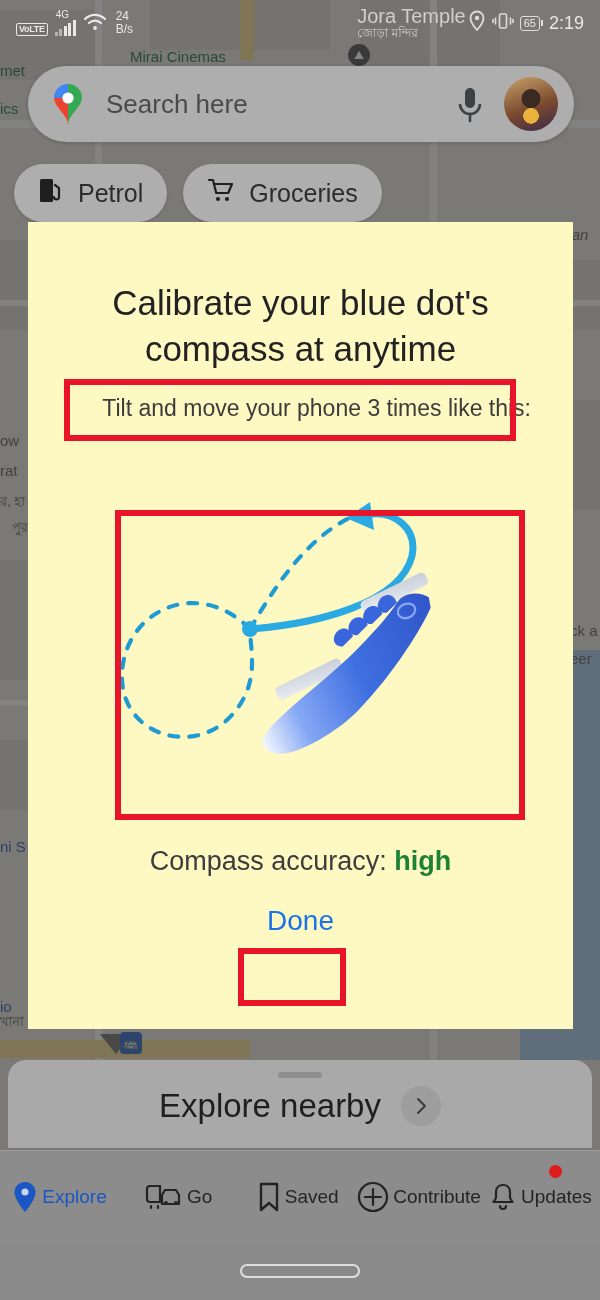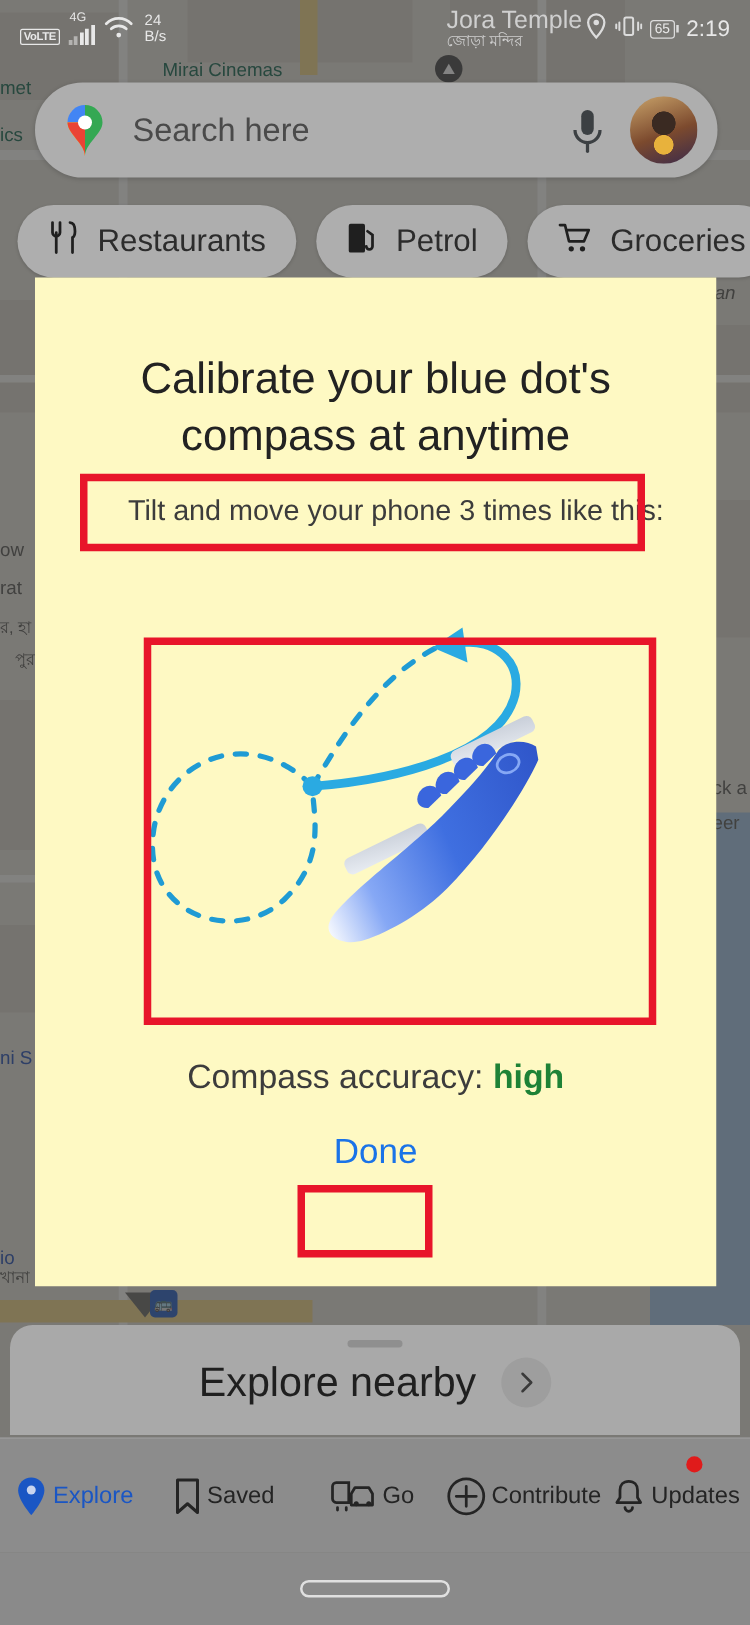--- a/index.html
+++ b/index.html
@@ -314,29 +314,20 @@
       <path d="M20 32v7" stroke="#3c4043" stroke-width="2.6" stroke-linecap="round"></path>
     </svg>
   </span>
   <span id="avatar"></span>
 </div>
 
 <div id="chips">
   <div class="chip">
     <span>
       <svg width="26" height="28" viewBox="0 0 26 28" aria-hidden="true">
-        <path d="M4 2v8a3 3 0 0 0 6 0V2M7 10v16" stroke="#1f1f1f" stroke-width="2.2" fill="none" stroke-linecap="round"></path>
-        <path d="M18 2c3 0 4 3 4 7s-2 5-2 5v12" stroke="#1f1f1f" stroke-width="2.2" fill="none" stroke-linecap="round"></path>
-      </svg>
-    </span>
-    <span>Restaurants</span>
-  </div>
-  <div class="chip">
-    <span>
-      <svg width="26" height="28" viewBox="0 0 26 28" aria-hidden="true">
         <rect x="2" y="3" width="13" height="23" rx="1.5" fill="#1f1f1f"></rect>
         <path d="M17 9l4 3v9a2.5 2.5 0 0 1-5 0" stroke="#1f1f1f" stroke-width="2.2" fill="none" stroke-linecap="round"></path>
       </svg>
     </span>
     <span>Petrol</span>
   </div>
   <div class="chip">
     <span>
       <svg width="28" height="28" viewBox="0 0 28 28" aria-hidden="true">
         <path d="M2 4h4l3.2 13h12L25 8H7" stroke="#1f1f1f" stroke-width="2.2" fill="none" stroke-linejoin="round" stroke-linecap="round"></path>
@@ -423,42 +414,42 @@
       <svg width="26" height="32" viewBox="0 0 26 32" aria-hidden="true">
         <path d="M13 1C7 1 2.5 5.6 2.5 11.3 2.5 19 13 31 13 31s10.5-12 10.5-19.7C23.5 5.6 19 1 13 1z" fill="#1a56c4"></path>
         <circle cx="13" cy="11" r="3.6" fill="#c8d4ef"></circle>
       </svg>
     </span>
     <span class="nav-label">Explore</span>
   </div>
 
   <div class="nav-item">
     <span class="nav-icon">
-      <svg width="24" height="30" viewBox="0 0 24 30" aria-hidden="true">
-        <path d="M4 2h16v26l-8-7-8 7z" fill="none" stroke="#242424" stroke-width="2.4" stroke-linejoin="round"></path>
-      </svg>
-    </span>
-    <span class="nav-label">Saved</span>
-  </div>
-
-  <div class="nav-item">
-    <span class="nav-icon">
       <svg width="38" height="28" viewBox="0 0 38 28" aria-hidden="true">
         <path d="M2 6a3 3 0 0 1 3-3h10v16H5a3 3 0 0 1-3-3z" fill="none" stroke="#242424" stroke-width="2.2"></path>
         <path d="M6 23v2M13 23v2" stroke="#242424" stroke-width="2.2" stroke-linecap="round"></path>
         <path d="M17 12l3-5h11l3 5v9h-17z" fill="none" stroke="#242424" stroke-width="2.2" stroke-linejoin="round"></path>
         <circle cx="21" cy="20" r="2" fill="#242424"></circle>
         <circle cx="31" cy="20" r="2" fill="#242424"></circle>
       </svg>
     </span>
     <span class="nav-label">Go</span>
   </div>
 
   <div class="nav-item">
     <span class="nav-icon">
+      <svg width="24" height="30" viewBox="0 0 24 30" aria-hidden="true">
+        <path d="M4 2h16v26l-8-7-8 7z" fill="none" stroke="#242424" stroke-width="2.4" stroke-linejoin="round"></path>
+      </svg>
+    </span>
+    <span class="nav-label">Saved</span>
+  </div>
+
+  <div class="nav-item">
+    <span class="nav-icon">
       <svg width="32" height="32" viewBox="0 0 32 32" aria-hidden="true">
         <circle cx="16" cy="16" r="14" fill="none" stroke="#242424" stroke-width="2.2"></circle>
         <path d="M16 8v16M8 16h16" stroke="#242424" stroke-width="2.2" stroke-linecap="round"></path>
       </svg>
     </span>
     <span class="nav-label">Contribute</span>
   </div>
 
   <div class="nav-item">
     <span class="nav-icon">

